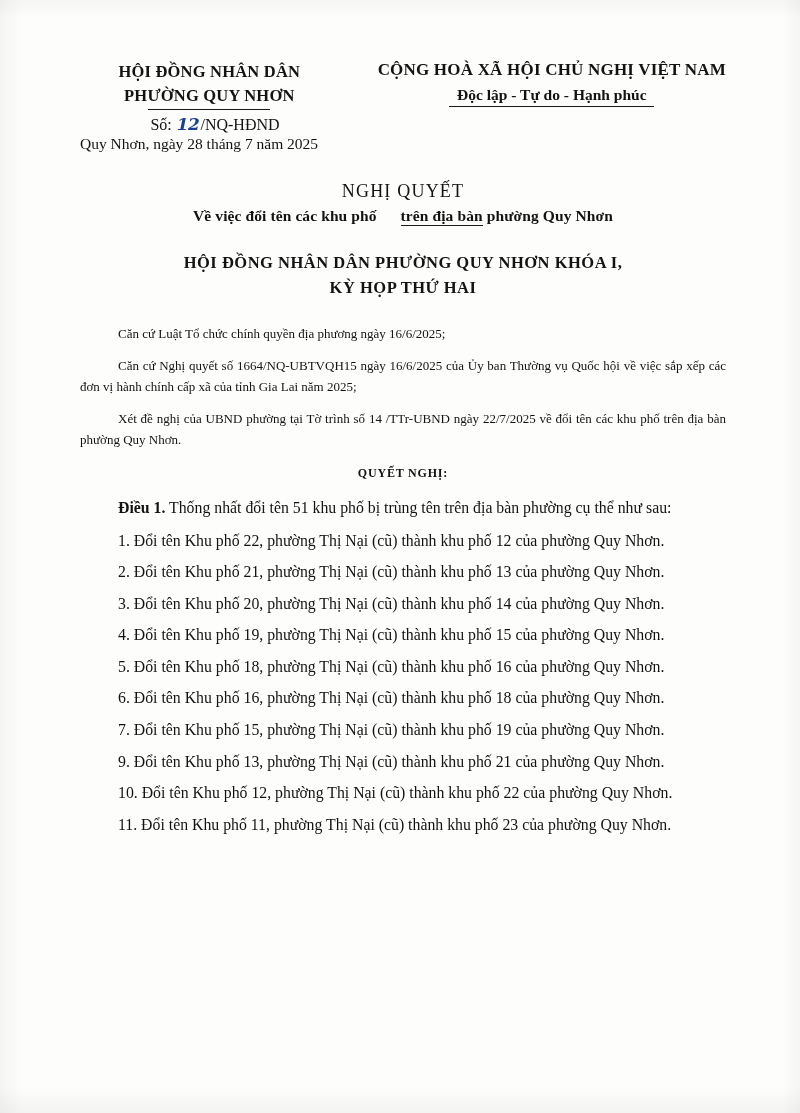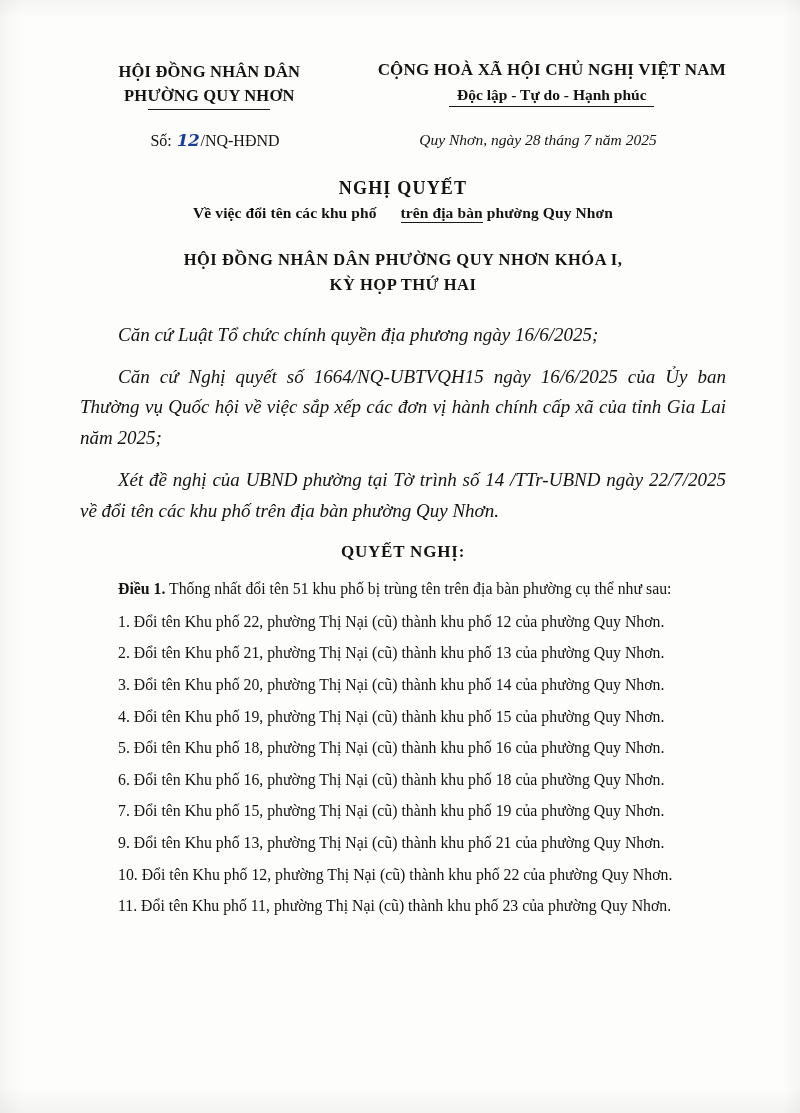--- a/index.html
+++ b/index.html
@@ -86,55 +86,54 @@
   }
   .motto-underline {
     width: 205px;
     height: 1.4px;
     background: #1a1a1a;
     margin: 0 auto;
   }
 
   .subheader {
     display: flex;
-    flex-direction: row;
+    flex-direction: column;
     align-items: flex-start;
-    margin-top: 20px;
+    margin-top: 4px;
   }
   .number-block {
     width: 270px;
     text-align: center;
     font-size: 16px;
     white-space: nowrap;
   }
   .hand-num {
     font-family: "DejaVu Serif", serif;
     font-style: italic;
     color: #1c3f8f;
     font-size: 17px;
     font-weight: bold;
     letter-spacing: -0.5px;
     padding: 0 1px;
   }
   .date-block {
     flex: 1;
     text-align: center;
-    font-style: italic;
     font-size: 15.5px;
     white-space: nowrap;
     padding-top: 1px;
   }
 
   
   .title-block {
     text-align: center;
     margin-top: 28px;
   }
   .doc-title {
-    font-weight: bold;
+    font-weight: normal;
     font-size: 18px;
     letter-spacing: 1.2px;
   }
   .doc-subtitle {
     font-weight: bold;
     font-size: 15.5px;
     margin-top: 5px;
     letter-spacing: 0.1px;
   }
   .doc-subtitle .ul {
@@ -150,34 +149,33 @@
   .assembly-line {
     font-weight: bold;
     font-size: 16.5px;
     letter-spacing: 0.5px;
     line-height: 1.5;
   }
 
   
   .preamble {
     margin-top: 22px;
-    font-style: italic;
-    font-size: 19px;
+    font-size: 13px;
     line-height: 1.62;
     text-align: justify;
   }
   .preamble p {
     margin: 0 0 11px 0;
     text-indent: 38px;
   }
 
   .resolve-title {
     text-align: center;
     font-weight: bold;
-    font-size: 17px;
+    font-size: 12px;
     letter-spacing: 0.8px;
     margin-top: 16px;
     margin-bottom: 14px;
   }
 
   
   .body-text {
     font-size: 15.8px;
     line-height: 1.62;
     text-align: justify;

